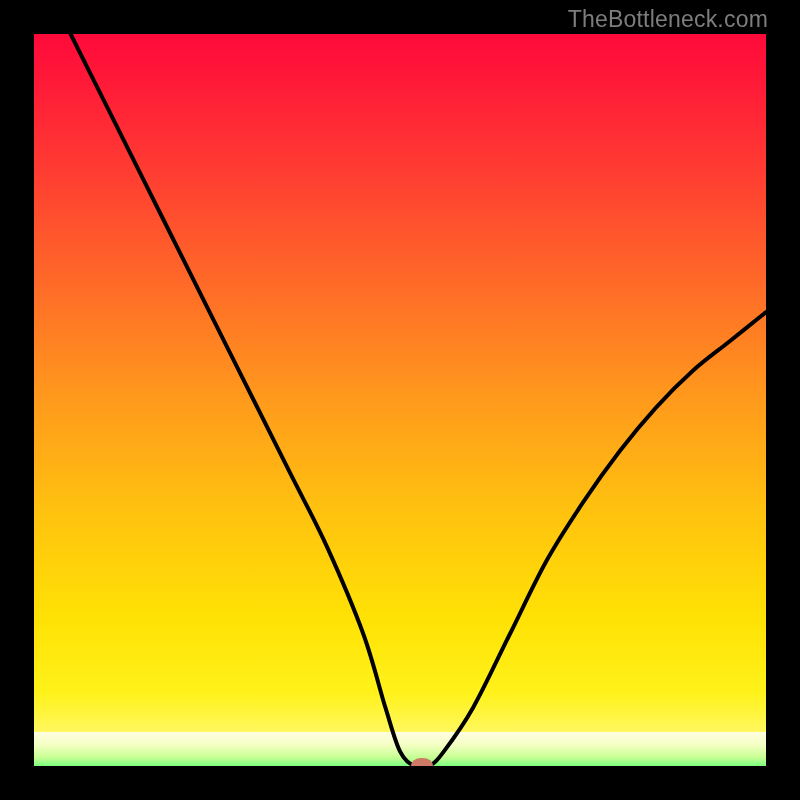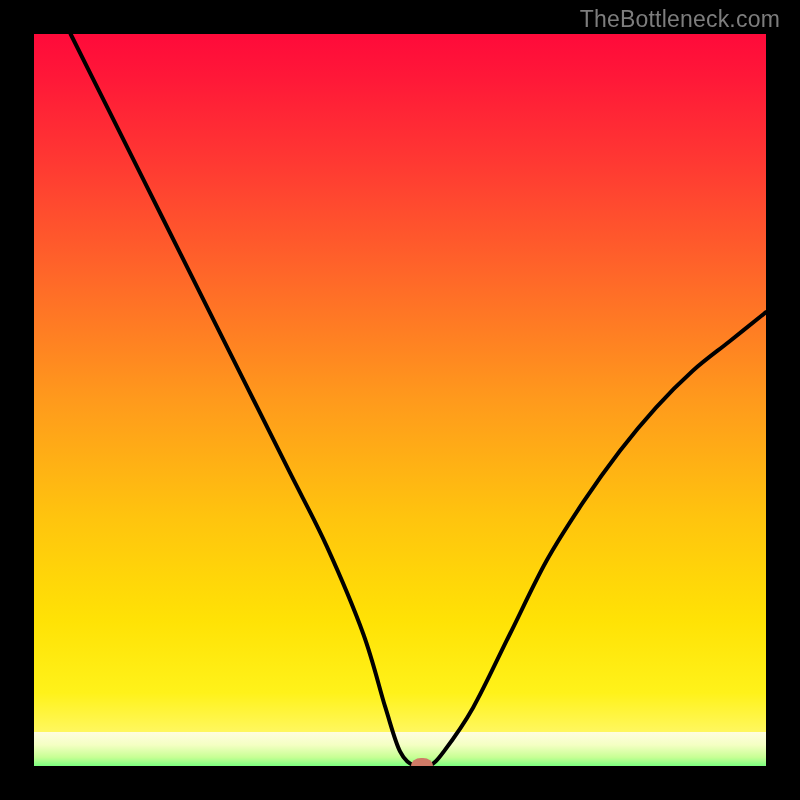--- a/index.html
+++ b/index.html
@@ -82,21 +82,21 @@
     height: 16px;
     border-radius: 10px / 8px;
     background: #cf7a66;
     z-index: 35;
     transform: translate(-50%, -50%);
   }
 
   .watermark {
     position: absolute;
     top: 6px;
-    right: 20px;
+    right: 32px;
     z-index: 60;
     color: #7d7d7d;
     font-size: 23px;
     letter-spacing: 0.2px;
     font-weight: 500;
   }
 </style>
 </head>
 <body>
 

